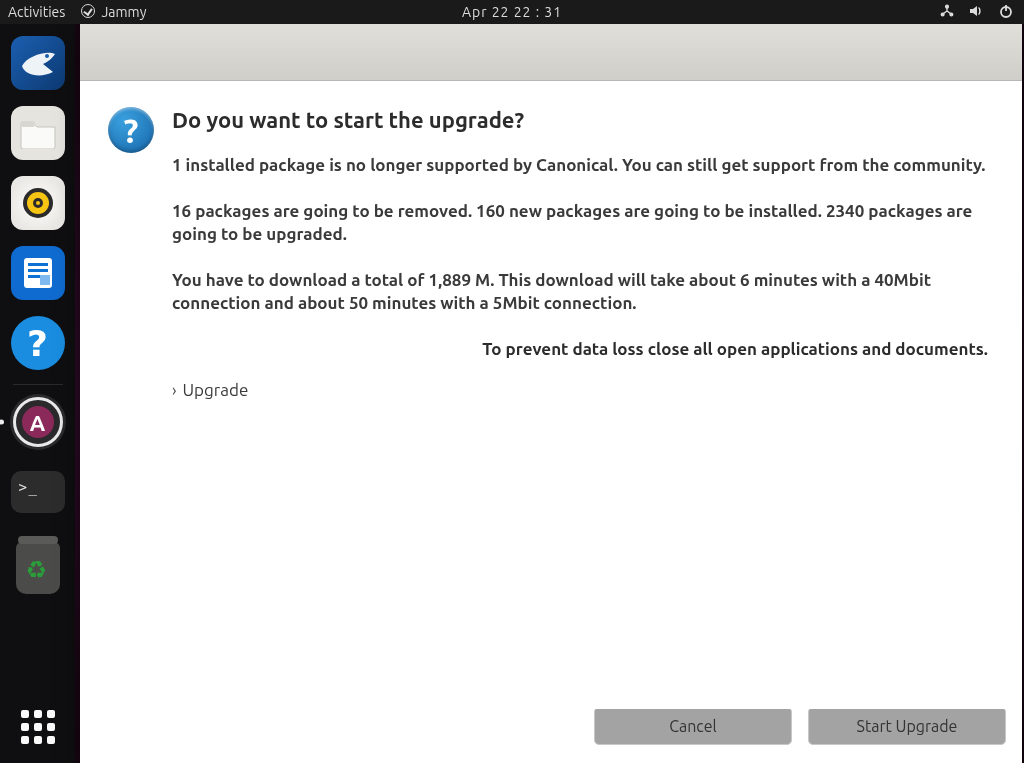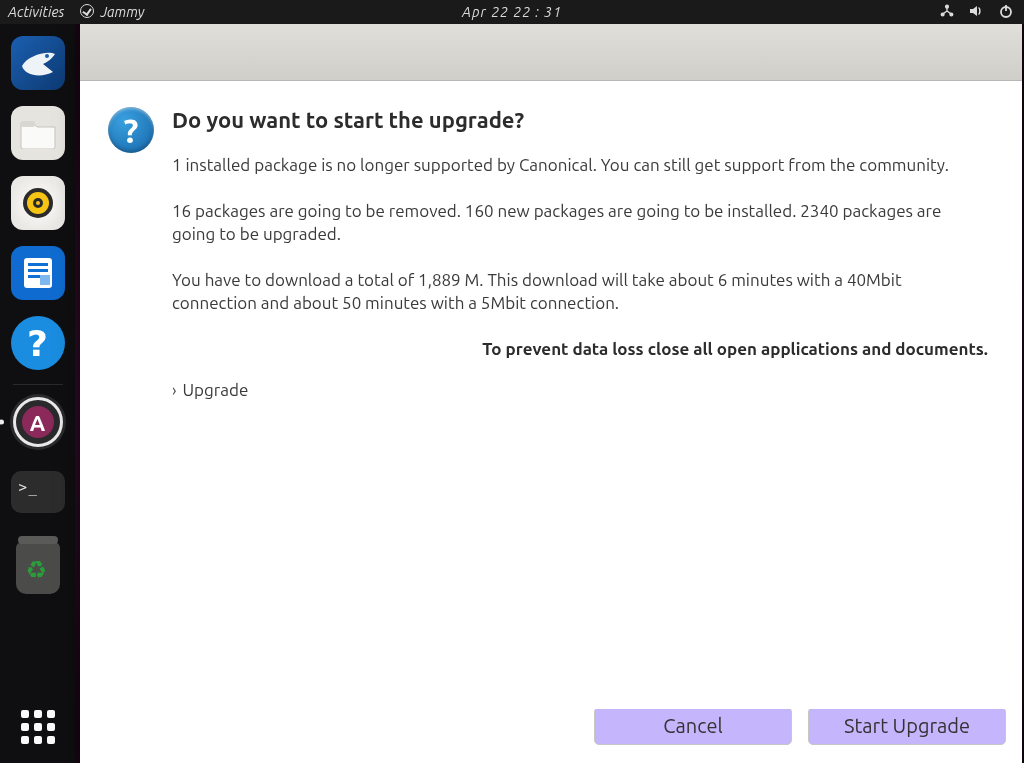--- a/index.html
+++ b/index.html
@@ -17,21 +17,20 @@
     position: absolute;
     top: 0; left: 0;
     width: 1024px;
     height: 24px;
     background: #1a1a1a;
     color: #dcdcdc;
     font-size: 14px;
     display: flex;
     align-items: center;
     z-index: 50;
-    font-style: italic;
   }
   .topbar .tb-left {
     display: flex;
     align-items: center;
     padding-left: 8px;
     gap: 16px;
   }
   .topbar .tb-center {
     position: absolute;
     left: 50%;
@@ -201,21 +200,21 @@
     font-size: 34px; font-weight: 700;
     box-shadow: inset 0 -2px 4px rgba(0,0,0,0.25), inset 0 2px 3px rgba(255,255,255,0.4);
   }
   .dialog-text-col { flex: 1 1 auto; }
   .dialog-text-col h1 {
     margin: 0 0 18px 0;
     font-size: 22px;
     font-weight: 700;
     color: #2c2c2c;
   }
-  .dialog-text-col p { margin: 0 0 22px 0; }
+  .dialog-text-col p { margin: 0 0 22px 0; font-weight: bold; }
   .dialog-text-col .bold { font-weight: 700; color:#2c2c2c;text-align:right; }
   .details-row {
     display: flex;
     align-items: center;
     gap: 6px;
     margin-top: -4px;
     margin-bottom: 12px;
     cursor: pointer;
     user-select: none;
   }
@@ -230,24 +229,24 @@
     padding: 0 16px;
     gap: 16px;
     overflow: hidden;
     height: 14px; 
   }
   .btn {
     min-width: 160px;
     height: 36px;
     line-height: 36px;
     text-align: center;
-    background: #c4b5fd;
+    background: #a3a3a3;
     border: 1px solid #c9c7c3;
     border-radius: 5px;
-    font-size: 20px;
+    font-size: 16px;
     color: #333;
     padding: 0 18px;
     position: relative;
     top: -2px;
   }
 
 </style>
 </head>
 <body>
 

